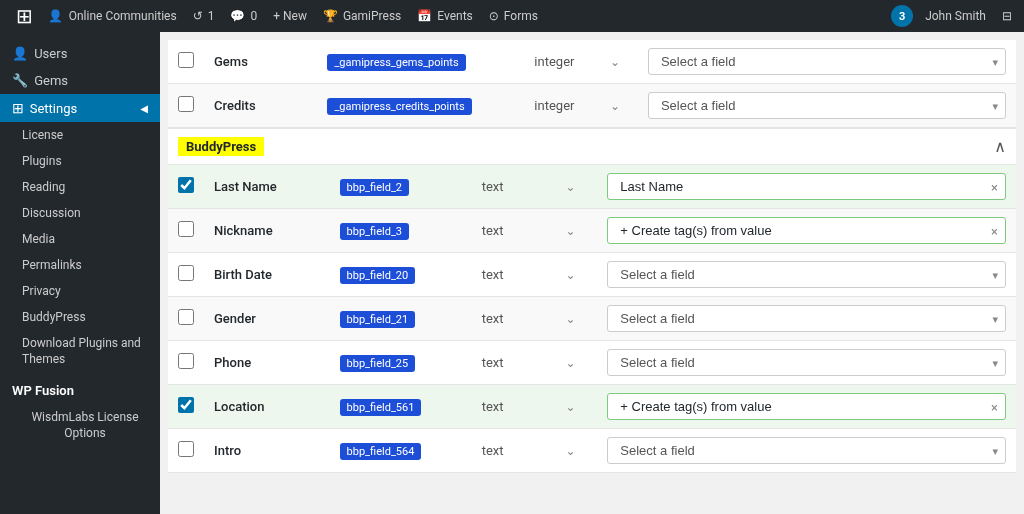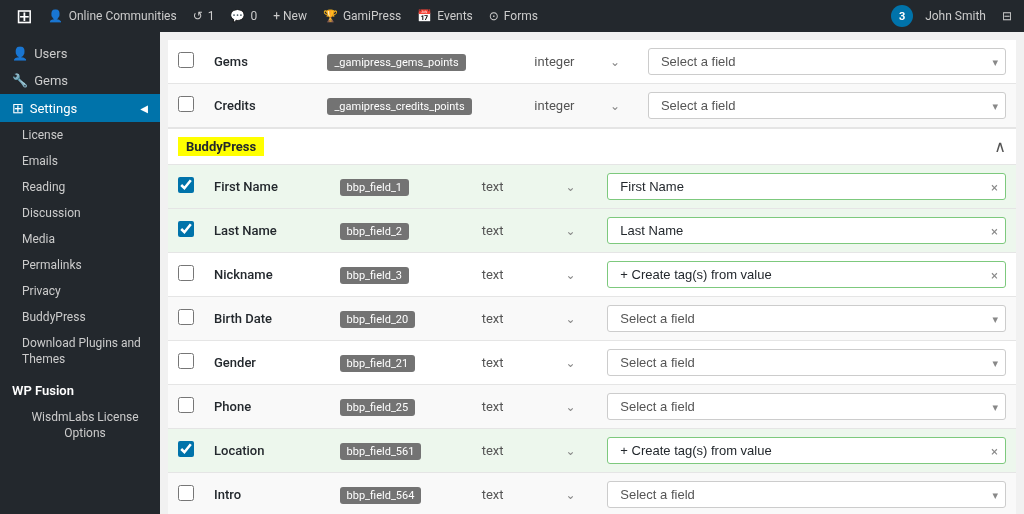--- a/index.html
+++ b/index.html
@@ -107,21 +107,21 @@
     .field-checkbox {
       width: 20px;
       text-align: center;
     }
     .field-name {
       color: #23282d;
       font-weight: 500;
       min-width: 90px;
     }
     .field-tag {
-      background: #737373;
+      background: #1d4ed8;
       color: #fff;
       border-radius: 3px;
       padding: 2px 7px;
       font-size: 11px;
       white-space: nowrap;
     }
     .field-type {
       color: #555;
       min-width: 60px;
     }
@@ -257,21 +257,21 @@
     </div>
     <div class="sidebar-item active">
       <span style="font-size:14px;">⊞</span>
       <span>Settings</span>
       <span style="margin-left:auto;font-size:10px;">◀</span>
     </div>
     <div class="sidebar-item sidebar-item-child">
       <span>License</span>
     </div>
     <div class="sidebar-item sidebar-item-child">
-      <span>Emails</span>
+      <span>Plugins</span>
     </div>
     <div class="sidebar-item sidebar-item-child">
       <span>Reading</span>
     </div>
     <div class="sidebar-item sidebar-item-child">
       <span>Discussion</span>
     </div>
     <div class="sidebar-item sidebar-item-child">
       <span>Media</span>
     </div>
@@ -327,30 +327,20 @@
 
       <div class="buddypress-header">
         <span class="buddypress-label">BuddyPress</span>
         <span class="buddypress-toggle">∧</span>
       </div>
 
       <table class="fields-table">
         <tbody id="buddypress-rows-body">
             <tr class="checked-row">
               <td class="field-checkbox"><input type="checkbox" checked="" style=""></td>
-              <td class="field-name">First Name</td>
-              <td><span class="field-tag">bbp_field_1</span></td>
-              <td class="field-type">text</td>
-              <td class="field-chevron">⌄</td>
-              <td>
-                <div class="field-select-wrap"><select class="field-select has-value"><option value="First Name">First Name</option></select><span class="field-select-x">×</span></div>
-              </td>
-            </tr>
-            <tr class="checked-row">
-              <td class="field-checkbox"><input type="checkbox" checked="" style=""></td>
               <td class="field-name">Last Name</td>
               <td><span class="field-tag">bbp_field_2</span></td>
               <td class="field-type">text</td>
               <td class="field-chevron">⌄</td>
               <td>
                 <div class="field-select-wrap"><select class="field-select has-value"><option value="Last Name">Last Name</option></select><span class="field-select-x">×</span></div>
               </td>
             </tr>
             <tr>
               <td class="field-checkbox"><input type="checkbox" style=""></td>

